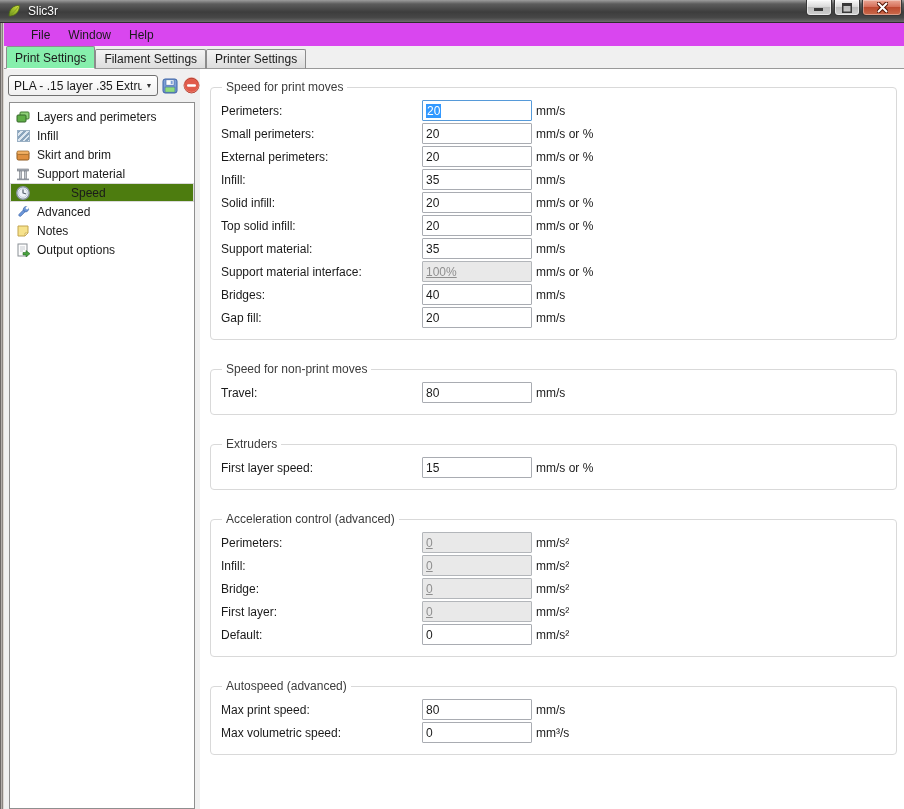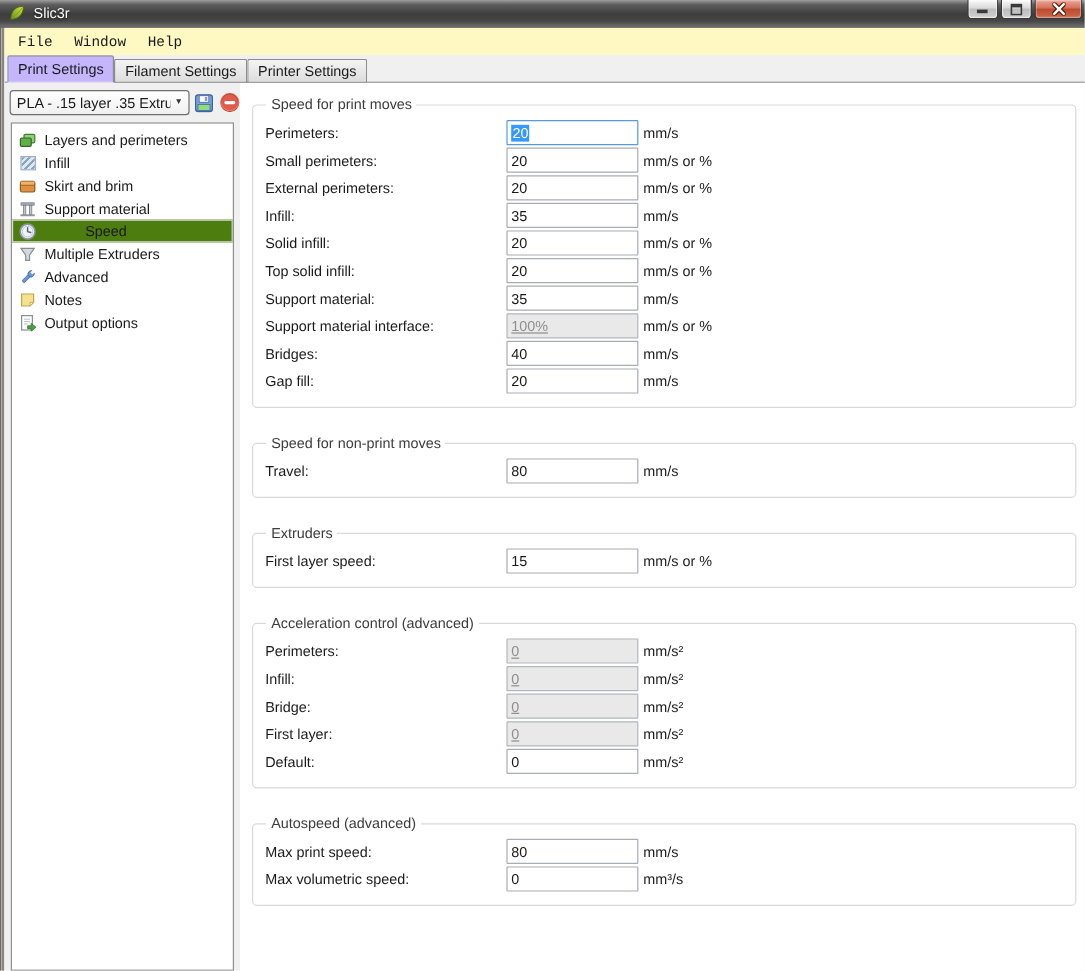--- a/index.html
+++ b/index.html
@@ -34,36 +34,36 @@
 
   
   .body-wrap { flex: 1; display: flex; min-height: 0; }
   .left-frame {
     width: 4px; flex: 0 0 auto;
     background: linear-gradient(90deg, #6d6967 0 1px, #b3aeaa 1px 2px, #8a8581 2px 3px, #dbd7d2 3px 4px);
   }
   .body-col { flex: 1; display: flex; flex-direction: column; min-width: 0; }
 
   
-  .menubar { height: 23px; flex: 0 0 auto; background: #fef9c3; display: flex; align-items: center; padding-left: 2px; font-family: Liberation Mono, monospace; }
+  .menubar { height: 23px; flex: 0 0 auto; background: #d946ef; display: flex; align-items: center; padding-left: 18px; }
   .menu-item { padding: 3px 9px; }
 
   
   .tabbar {
     height: 23px; flex: 0 0 auto; background: #f0f0f0; position: relative;
     display: flex; align-items: flex-end; padding-left: 2px;
     border-bottom: 1px solid #999;
   }
   .tab {
     position: relative; margin-bottom: -1px; padding: 0 8px;
     display: flex; align-items: center;
     border: 1px solid #8c8c8c; border-radius: 2px 2px 0 0;
   }
   .tab.inactive { height: 20px; background: linear-gradient(180deg, #f4f4f4, #dddddd); border-bottom: 1px solid #999; }
-  .tab.active  { height: 23px; background: #c4b5fd; border-bottom: 1px solid #fff; z-index: 2; }
+  .tab.active  { height: 23px; background: #86efac; border-bottom: 1px solid #fff; z-index: 2; }
 
   
   .content { flex: 1; display: flex; min-height: 0; background: #fff; }
   .left-col { width: 196px; flex: 0 0 auto; background: #f0f0f0; display: flex; flex-direction: column; }
 
   .toolbar { flex: 0 0 auto; display: flex; align-items: center; gap: 3px; padding: 6px 0 6px 4px; }
   .preset-combo {
     width: 152px; height: 21px; background: linear-gradient(180deg,#ffffff,#f0f0f0);
     border: 1px solid #707070; border-radius: 3px;
     display: flex; align-items: center; justify-content: space-between; padding: 0 5px;
@@ -238,28 +238,20 @@
                   <circle cx="8" cy="8" r="6.2" fill="#eef3f8" stroke="#8a96a2" stroke-width="1.4"></circle>
                   <circle cx="8" cy="8" r="4.4" fill="none" stroke="#b9c4cf" stroke-width="0.8"></circle>
                   <path d="M8 8 L8 4.8 M8 8 L10.6 8.8" stroke="#55616d" stroke-width="1.2" stroke-linecap="round"></path>
                 </svg>
               </span>
               <span>Speed</span>
             </div>
             <div class="list-item">
               <span class="li-icon">
                 <svg width="16" height="16" viewBox="0 0 16 16">
-                  <path d="M2.5 3 L13.5 3 L9.6 8.6 L9.6 13 L6.4 13 L6.4 8.6 Z" fill="#d4d9de" stroke="#868d95"></path>
-                </svg>
-              </span>
-              <span>Multiple Extruders</span>
-            </div>
-            <div class="list-item">
-              <span class="li-icon">
-                <svg width="16" height="16" viewBox="0 0 16 16">
                   <g transform="rotate(45 8 8)">
                     <rect x="6.8" y="4.5" width="2.6" height="9" rx="1.2" fill="#6b96d9" stroke="#3c66a8" stroke-width="0.6"></rect>
                     <circle cx="8.1" cy="4" r="2.6" fill="#6b96d9" stroke="#3c66a8" stroke-width="0.6"></circle>
                     <rect x="6.9" y="1" width="2.4" height="2.6" fill="#ffffff"></rect>
                   </g>
                 </svg>
               </span>
               <span>Advanced</span>
             </div>
             <div class="list-item">

